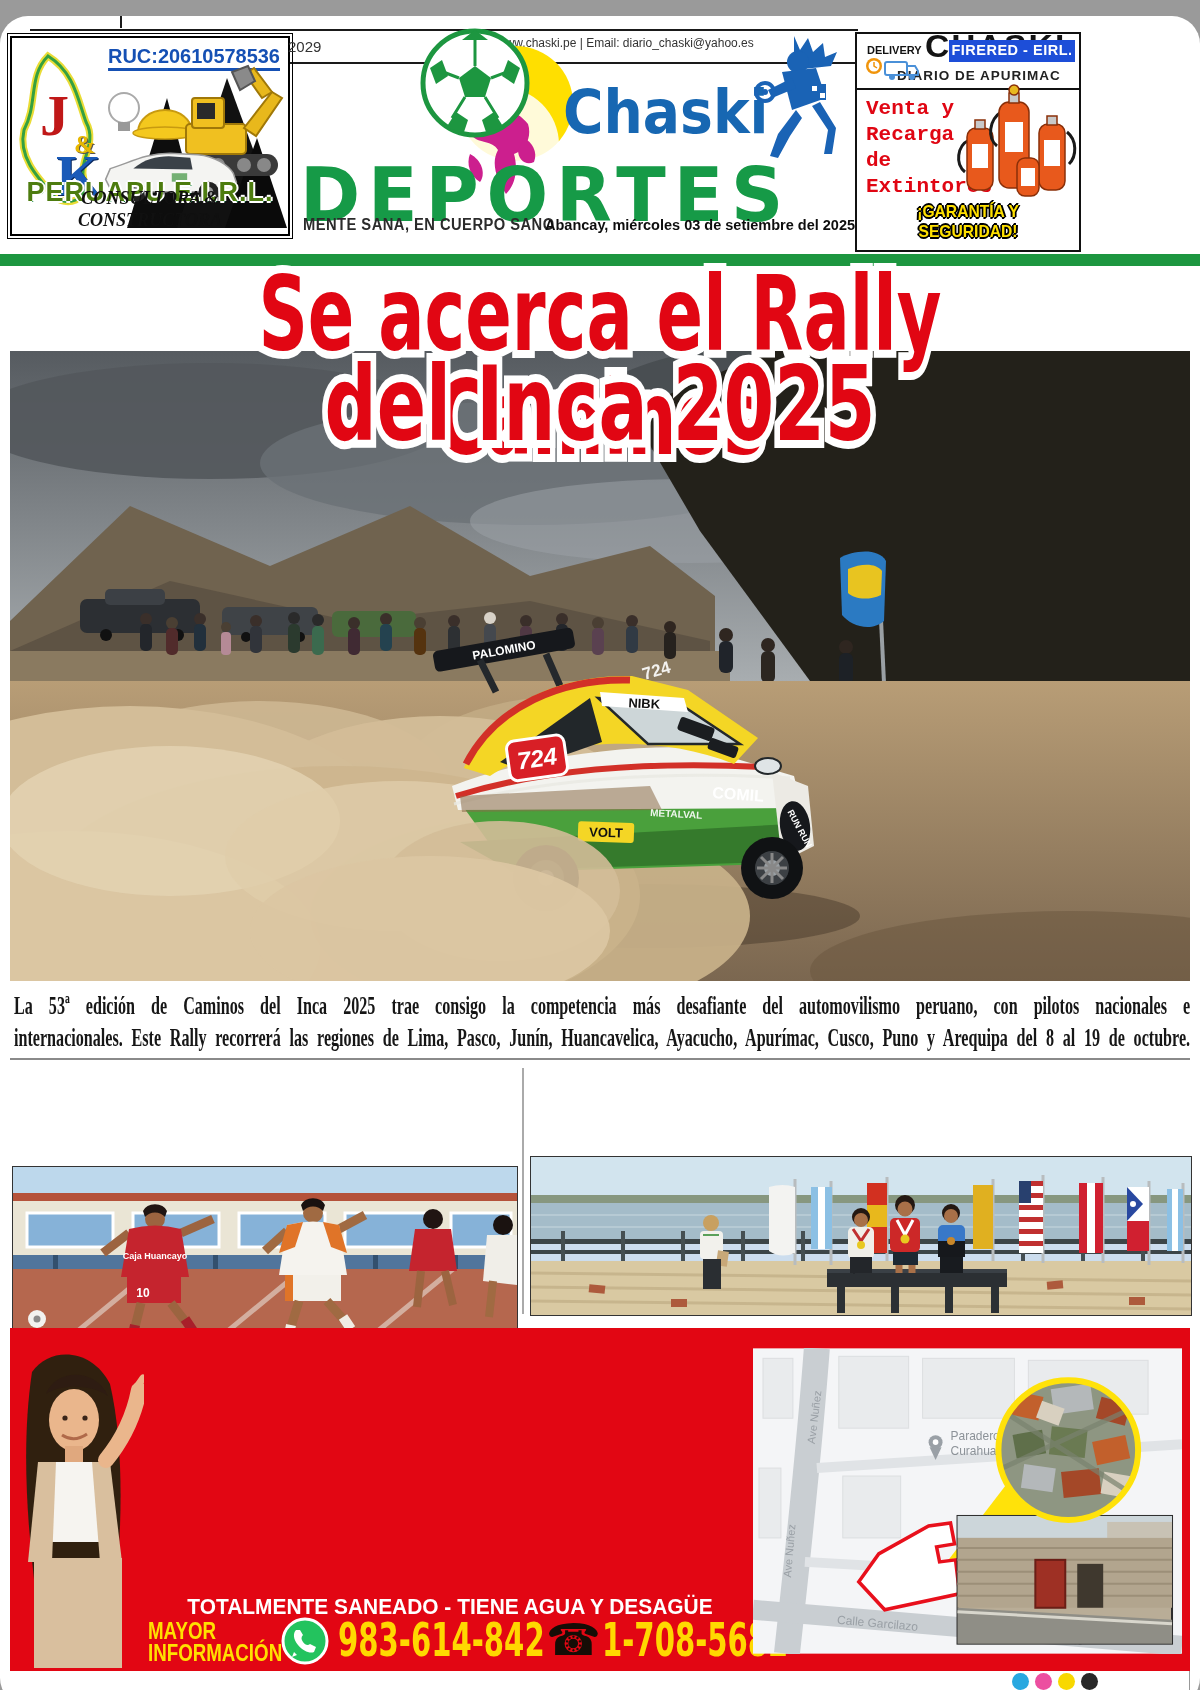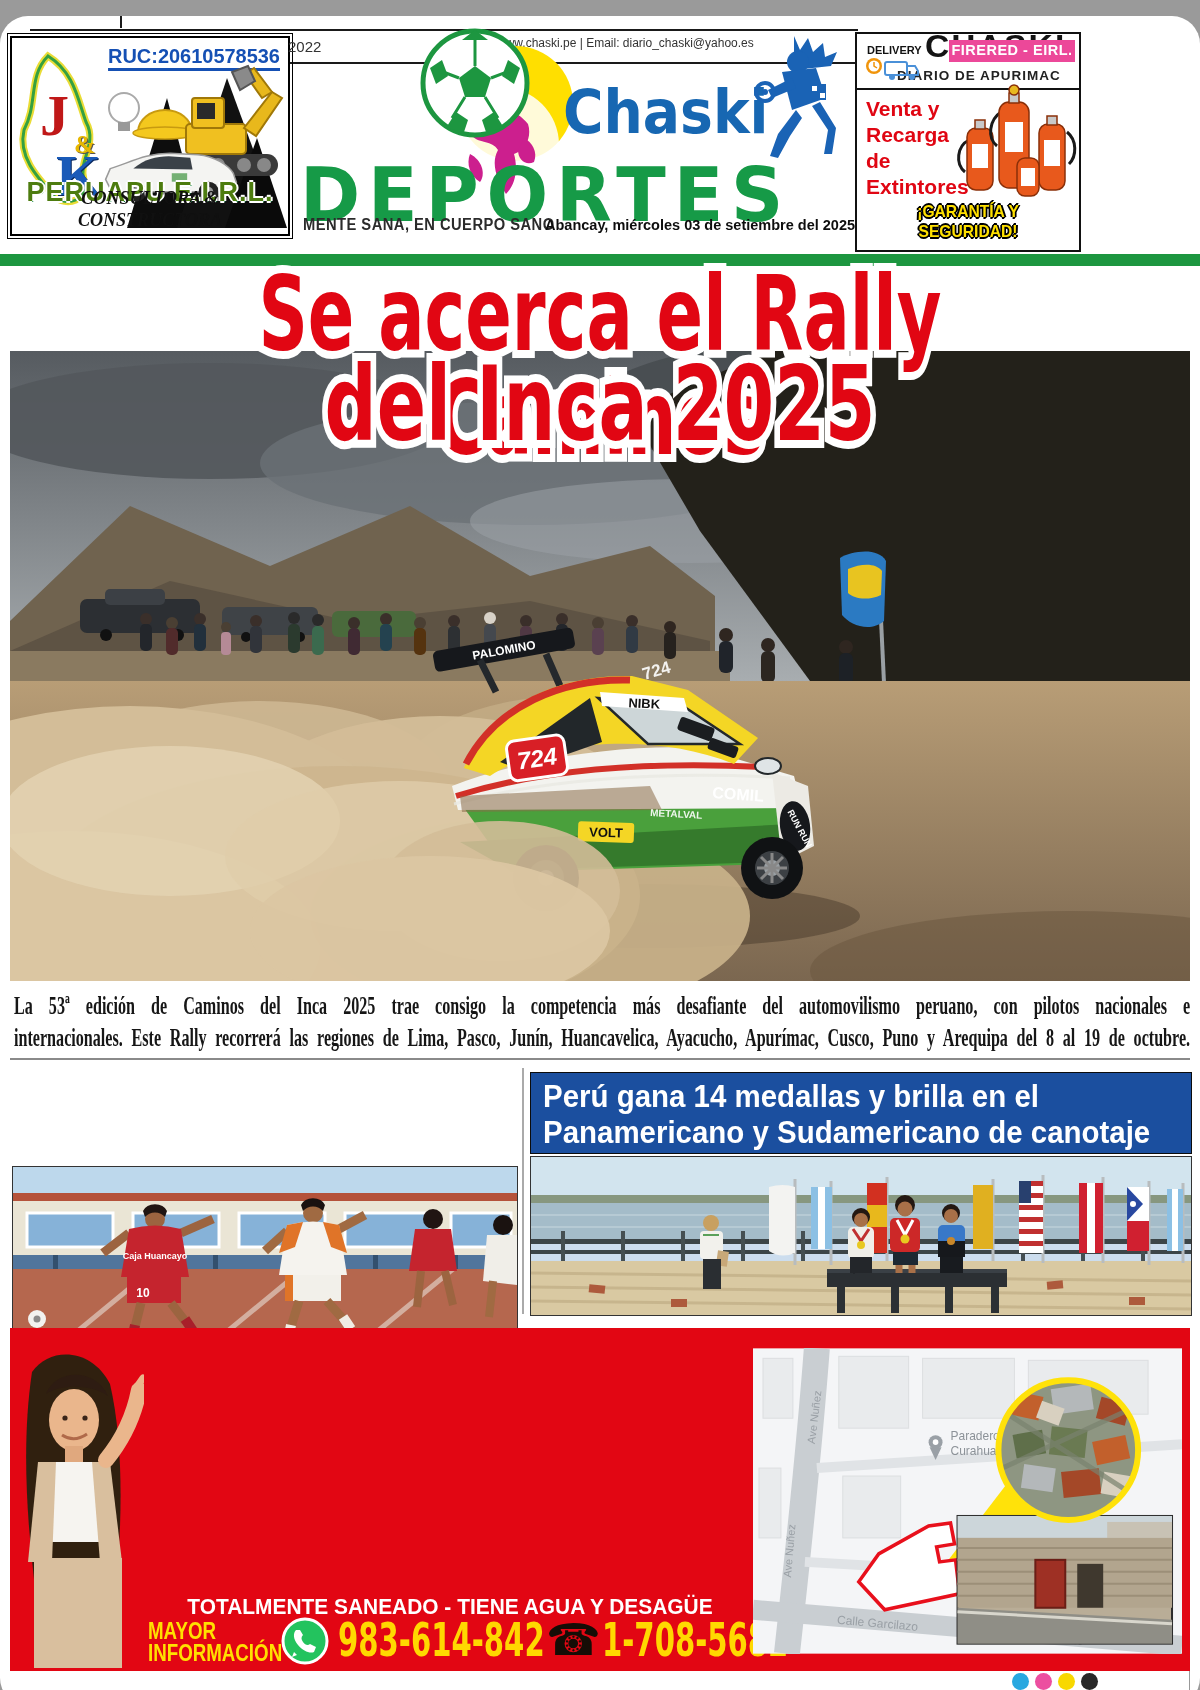--- a/index.html
+++ b/index.html
@@ -26,24 +26,24 @@
   .masthead-title{font-family:"DejaVu Sans",sans-serif;font-weight:700;font-size:60px;color:#1767b2;
        transform:scaleX(.92);transform-origin:left top;line-height:1;}
   .masthead-section{font-family:"DejaVu Sans",sans-serif;font-weight:700;font-size:74px;color:#169a47;
        letter-spacing:8px;line-height:1;transform:scaleX(.98);transform-origin:left top;}
   .motto{font-size:16px;font-weight:700;color:#2b2b2b;letter-spacing:.5px;transform:scaleX(.92);transform-origin:left top;}
   .dateline{font-size:14.5px;font-weight:700;color:#0e0e0e;}
   .contact{font-size:12px;color:#333;}
 
   .fire-chaski{font-weight:700;font-size:32px;color:#141414;letter-spacing:2px;transform:scaleX(1.05);transform-origin:left top;}
   .fire-sub{font-weight:700;font-size:13.5px;color:#222;letter-spacing:1px;}
-  .fire-brand{background:#ec4899;color:#fff;font-weight:700;font-size:14.5px;text-align:center;
+  .fire-brand{background:#1d4ed8;color:#fff;font-weight:700;font-size:14.5px;text-align:center;
        padding-top:2px;height:20px;letter-spacing:.5px;}
   .fire-delivery{font-weight:700;font-size:11px;color:#111;}
-  .fire-line{color:#e00613;font-weight:700;font-size:21px;line-height:26px;}
+  .fire-line{color:#e00613;font-weight:700;font-size:21px;line-height:26px;font-family:Liberation Mono, monospace;}
   .fire-guarantee{color:#ffe000;font-weight:700;font-size:17px;transform:scaleX(.92);transform-origin:center;
        text-shadow:-2px 0 #000,2px 0 #000,0 -2px #000,0 2px #000,-1px -1px #000,1px 1px #000;}
   .fire-bluebox{background:#1c4fa0;border:2px solid #5a82c8;border-radius:5px;text-align:center;color:#fff;}
   .fire-phone{font-weight:700;font-size:15px;transform:scaleX(.95);transform-origin:center;}
   .fire-addr{font-weight:700;font-size:10px;transform:scaleX(.92);transform-origin:center;}
 
   .greenbar{position:absolute;left:0;top:238px;width:1200px;height:12px;background:#1d9640;}
 
   
   .hl{position:absolute;left:0;width:1200px;text-align:center;line-height:1;
@@ -132,21 +132,21 @@
       <rect x="94" y="38" width="20" height="11" fill="#4a9a4a" opacity=".75"></rect>
       <circle cx="48" cy="62" r="13" fill="#222"></circle>
         <circle cx="48" cy="62" r="6" fill="#999"></circle>
       <circle cx="142" cy="62" r="13" fill="#222"></circle>
         <circle cx="142" cy="62" r="6" fill="#999"></circle>
     </svg>
     <div class="abs peruapu" style="left:0;width:100%;text-align:center;bottom:26px;">PERUAPU E.I.R.L.</div>
     <div class="abs consultora" style="left:0;width:100%;text-align:center;bottom:3px;">CONSULTORA &amp; CONSTRUCTORA</div>
   </div>
 
-  <div class="abs" style="left:288px;top:22px;font-size:15px;color:#333;">2022</div>
+  <div class="abs" style="left:288px;top:22px;font-size:15px;color:#333;">2029</div>
 
   <div class="abs contact" style="left:497px;top:20px;">www.chaski.pe | Email: diario_chaski@yahoo.es</div>
 
   <div class="abs" style="left:458px;top:30px;width:115px;height:115px;border-radius:50%;background:#ffdf00;"></div>
   <svg class="abs" style="left:440px;top:68px;" width="122" height="122" viewBox="0 0 122 122">
     <circle cx="61" cy="61" r="58" fill="#fff" opacity=".85"></circle>
     <path d="M55 20 C40 24 30 38 32 52 C40 60 52 56 58 66 C50 80 58 98 66 110 C76 100 78 84 74 70 C86 66 92 52 88 40 C78 28 66 24 55 20 Z" fill="#cc1f8e"></path>
     <path d="M84 54 C92 58 98 68 94 78 C86 82 78 76 78 66 Z" fill="#cc1f8e"></path>
     <path d="M30 70 C26 80 30 92 40 98 C46 90 42 76 30 70 Z" fill="#cc1f8e"></path>
   </svg>
@@ -477,24 +477,20 @@
         <path d="M274 58 L290 55 L282 80 L266 86 Z" fill="#e07428"></path>
         <path d="M326 58 L310 55 L318 80 L334 86 Z" fill="#e07428"></path>
         <rect x="272" y="108" width="56" height="26" fill="#f2f0ea"></rect>
         <rect x="272" y="108" width="8" height="26" fill="#e07428"></rect>
         <path d="M286 134 L278 160 M314 134 L330 152" stroke="#a06a42" stroke-width="9"></path>
         <path d="M278 158 L276 168 M330 150 L338 162" stroke="#f0ece4" stroke-width="10"></path>
       </g>
     </svg>
   </div>
 
-  <div class="story-box-blue">
-    <div class="story-line abs" style="left:12px;top:8px;font-size:31px;transform:scaleX(.95);">Perú gana 14 medallas y brilla en el</div>
-    <div class="story-line abs" style="left:12px;top:44px;font-size:31px;transform:scaleX(.95);">Panamericano y Sudamericano de canotaje</div>
-  </div>
   <div class="photo-frame" style="left:530px;top:1140px;width:660px;height:158px;">
     <svg width="660" height="158" viewBox="0 0 660 158" preserveAspectRatio="none">
       <rect width="660" height="44" fill="#d2e4ee"></rect>
       <rect y="38" width="660" height="8" fill="#87977f"></rect>
       <rect y="46" width="660" height="36" fill="#a4bcc9"></rect>
       <path d="M0 58 L660 58 M0 70 L660 70" stroke="#c2d4dc" stroke-width="2" opacity=".6"></path>
       <rect y="82" width="660" height="5" fill="#3c4548"></rect>
       <rect y="93" width="660" height="4" fill="#3c4548"></rect>
       <g fill="#454f52">
         <rect x="30" y="74" width="4" height="30"></rect>

